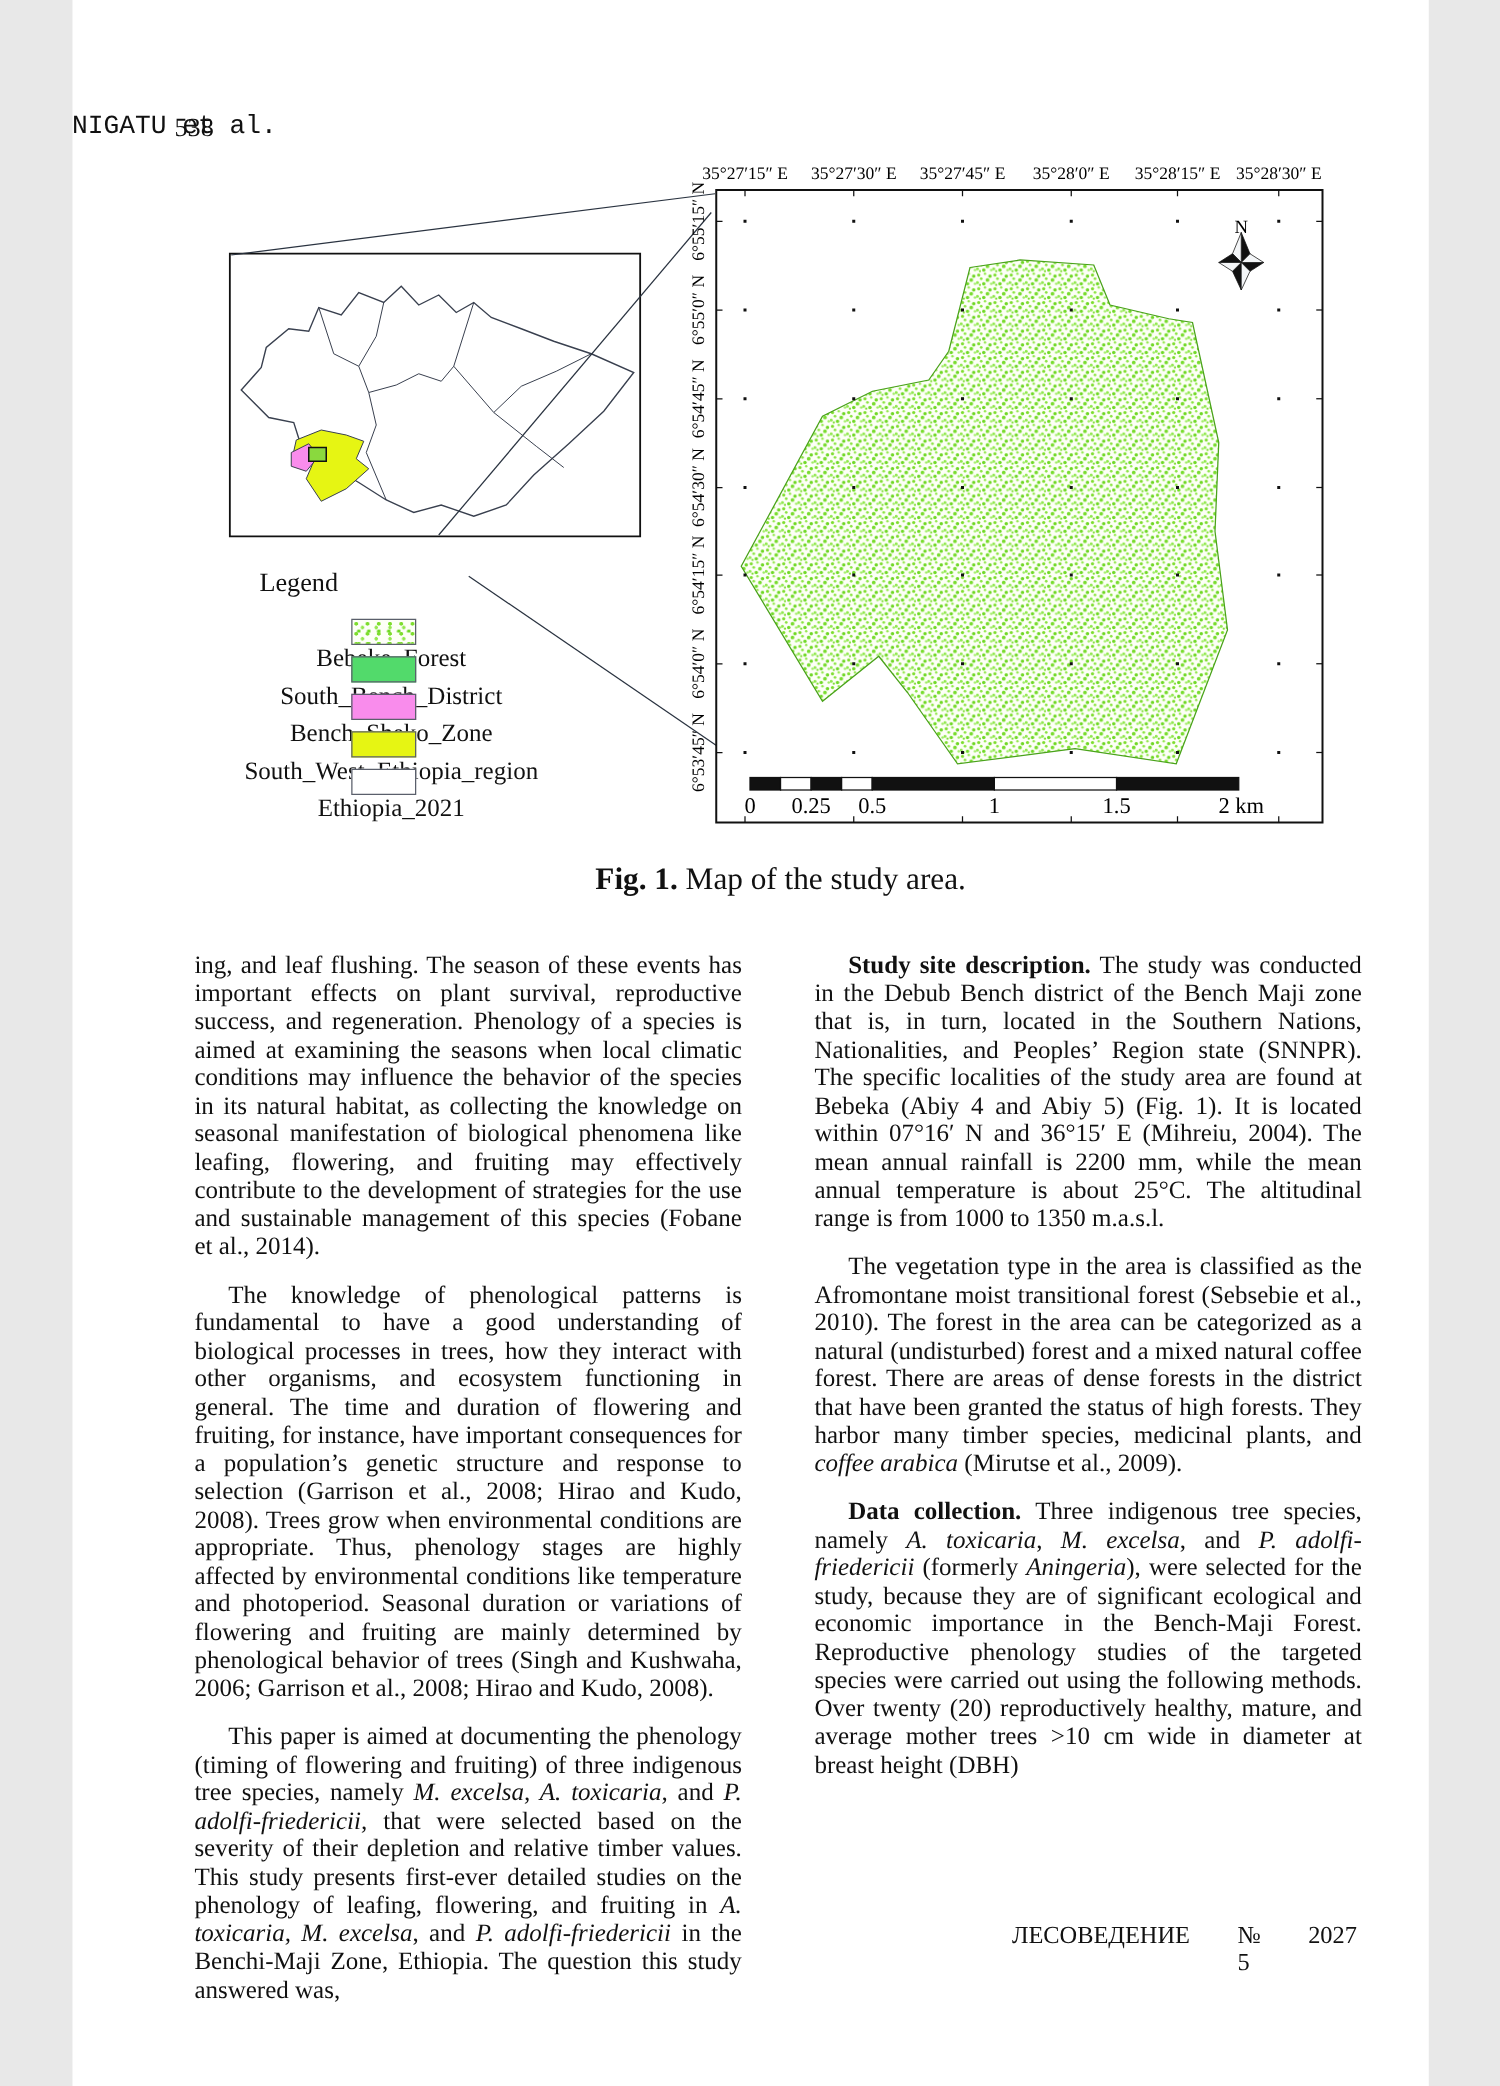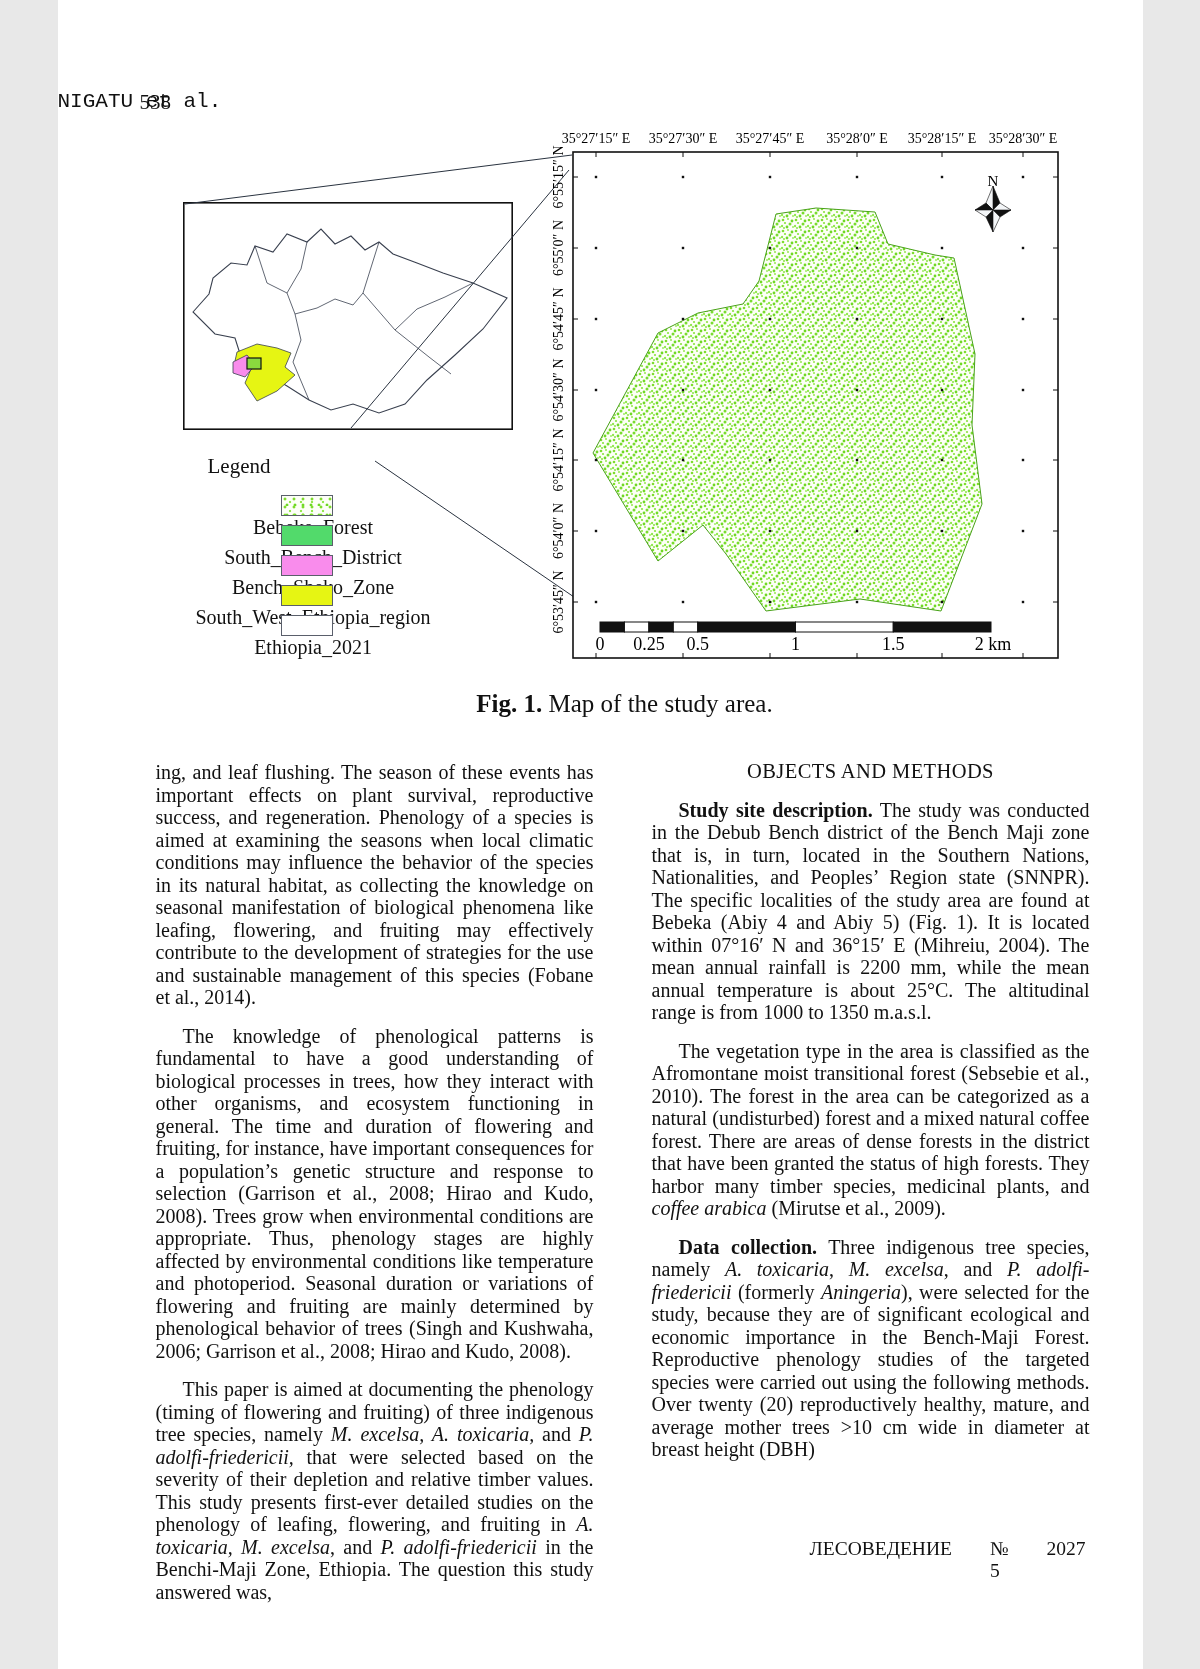--- a/index.html
+++ b/index.html
@@ -230,21 +230,20 @@
   <div id="caption">
     <b>Fig. 1.</b><span> Map of the study area.</span>
   </div>
 
   <div id="col-left" class="col">
       <p class="para"><span>ing, and leaf flushing. The season of these events has important effects on plant survival, reproductive success, and regeneration. Phenology of a species is aimed at examining the seasons when local climatic conditions may influence the behavior of the species in its natural habitat, as collecting the knowledge on seasonal manifestation of biological phenomena like leafing, flowering, and fruiting may effectively contribute to the development of strategies for the use and sustainable management of this species (Fobane et al., 2014).</span></p>
       <p class="para ind"><span>The knowledge of phenological patterns is fundamental to have a good understanding of biological processes in trees, how they interact with other organisms, and ecosystem functioning in general. The time and duration of flowering and fruiting, for instance, have important consequences for a population’s genetic structure and response to selection (Garrison et al., 2008; Hirao and Kudo, 2008). Trees grow when environmental conditions are appropriate. Thus, phenology stages are highly affected by environmental conditions like temperature and photoperiod. Seasonal duration or variations of flowering and fruiting are mainly determined by phenological behavior of trees (Singh and Kushwaha, 2006; Garrison et al., 2008; Hirao and Kudo, 2008).</span></p>
       <p class="para ind"><span>This paper is aimed at documenting the phenology (timing of flowering and fruiting) of three indigenous tree species, namely </span><i>M. excelsa, A. toxicaria,</i><span> and </span><i>P. adolfi-friedericii,</i><span> that were selected based on the severity of their depletion and relative timber values. This study presents first-ever detailed studies on the phenology of leafing, flowering, and fruiting in </span><i>A. toxicaria, M. excelsa</i><span>, and </span><i>P. adolfi-friedericii</i><span> in the Benchi-Maji Zone, Ethiopia. The question this study answered was,</span></p>
     </div>
   <div id="col-right" class="col">
-      <h3 class="sec">OBJECTS AND METHODS</h3>
       <p class="para ind"><b>Study site description.</b><span> The study was conducted in the Debub Bench district of the Bench Maji zone that is, in turn, located in the Southern Nations, Nationalities, and Peoples’ Region state (SNNPR). The specific localities of the study area are found at Bebeka (Abiy 4 and Abiy 5) (Fig. 1). It is located within 07°16′ N and 36°15′ E (Mihreiu, 2004). The mean annual rainfall is 2200 mm, while the mean annual temperature is about 25°C. The altitudinal range is from 1000 to 1350 m.a.s.l.</span></p>
       <p class="para ind"><span>The vegetation type in the area is classified as the Afromontane moist transitional forest (Sebsebie et al., 2010). The forest in the area can be categorized as a natural (undisturbed) forest and a mixed natural coffee forest. There are areas of dense forests in the district that have been granted the status of high forests. They harbor many timber species, medicinal plants, and </span><i>coffee arabica</i><span> (Mirutse et al., 2009).</span></p>
       <p class="para ind"><b>Data collection.</b><span> Three indigenous tree species, namely </span><i>A. toxicaria</i><span>, </span><i>M. excelsa</i><span>, and </span><i>P. adolfi-friedericii</i><span> (formerly </span><i>Aningeria</i><span>), were selected for the study, because they are of significant ecological and economic importance in the Bench-Maji Forest. Reproductive phenology studies of the targeted species were carried out using the following methods. Over twenty (20) reproductively healthy, mature, and average mother trees &gt;10 cm wide in diameter at breast height (DBH)</span></p>
     </div>
 
   <div id="footer">
     <span>ЛЕСОВЕДЕНИЕ</span>
     <span>№ 5</span>
     <span>2027</span>
   </div>

